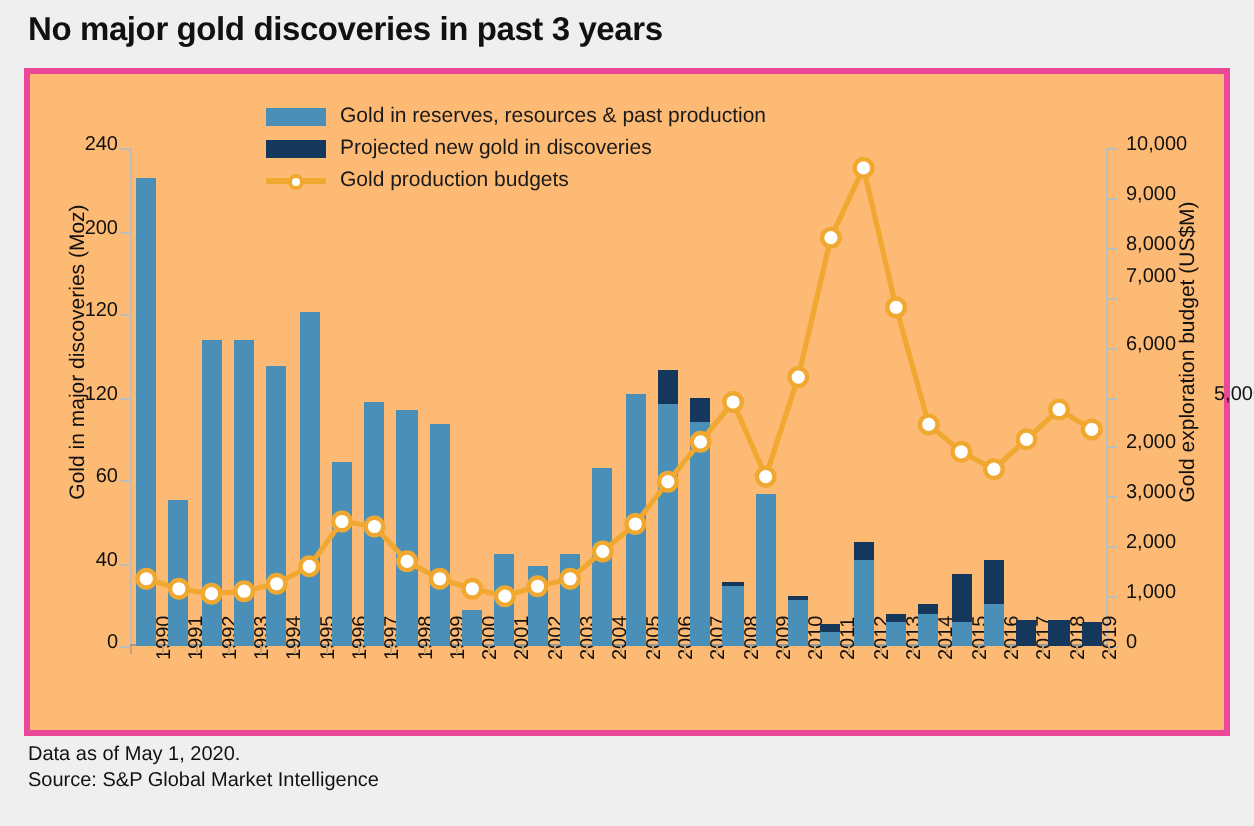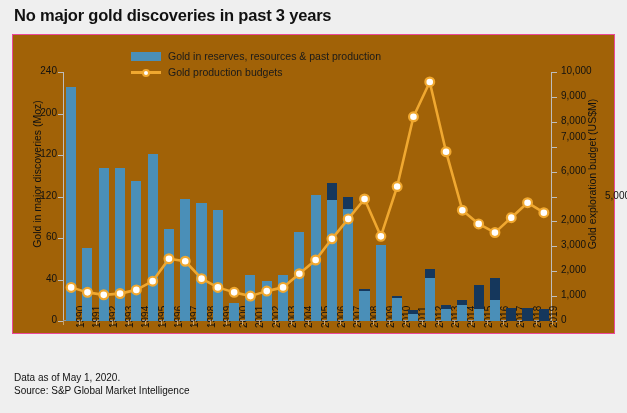--- a/index.html
+++ b/index.html
@@ -28,23 +28,23 @@
     font-size: 16.5px;
     font-weight: bold;
     color: #111111;
     letter-spacing: -0.2px;
     white-space: nowrap;
   }
   
   #plot-card {
     position: absolute;
     left: 12px; top: 34px;
-    width: 603px; height: 300px;
-    background: #a16207;
-    border: 1px solid #ec4899;
+    width: 603px; height: 334px;
+    background: #fdba74;
+    border: 3px solid #ec4899;
   }
   
   #legend {
     position: absolute;
     left: 118px; top: 14px;
     width: 340px;
   }
   .legend-row {
     display: flex;
     align-items: center;
@@ -183,20 +183,24 @@
   <div id="title-band">
     <div id="chart-title">No major gold discoveries in past 3 years</div>
   </div>
 
   <div id="plot-card">
 
     <div id="legend">
       <div class="legend-row">
         <span class="legend-swatch" style="background:#4a8fb8;"></span>
         <span class="legend-label">Gold in reserves, resources &amp; past production</span>
+      </div>
+      <div class="legend-row">
+        <span class="legend-swatch" style="background:#15375c;"></span>
+        <span class="legend-label">Projected new gold in discoveries</span>
       </div>
       <div class="legend-row">
         <span class="legend-line-wrap">
           <span class="legend-line-bar" style="background:#f0a830;"></span>
           <span class="legend-line-dot" style="border:2px solid #f0a830;"></span>
         </span>
         <span class="legend-label">Gold production budgets</span>
       </div>
     </div>
 

